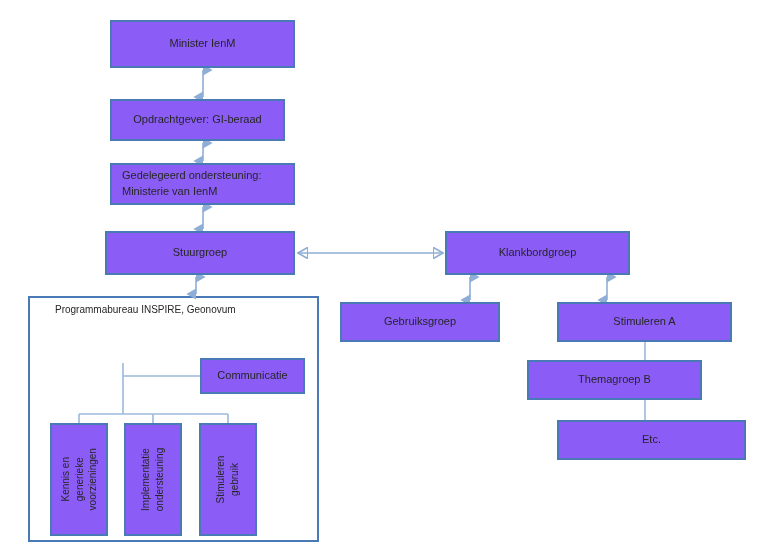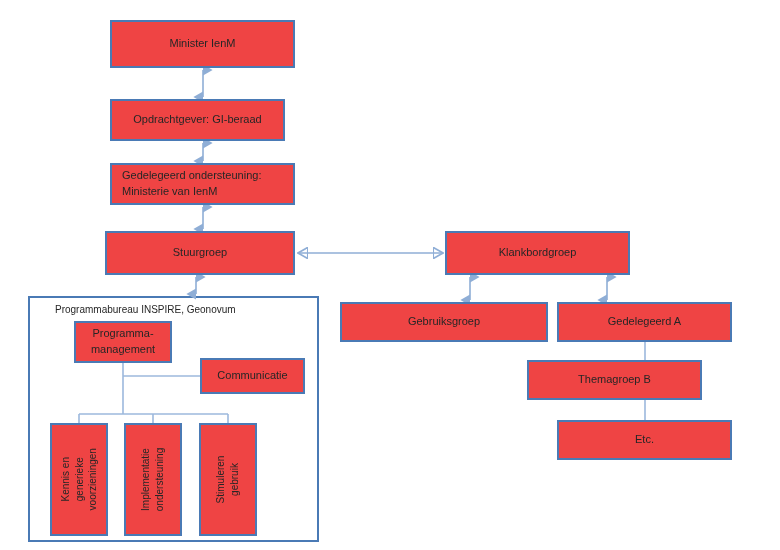--- a/index.html
+++ b/index.html
@@ -12,21 +12,21 @@
     width: 780px;
     height: 550px;
     background: #ffffff;
     font-family: "Liberation Sans", sans-serif;
     overflow: hidden;
   }
   
   .node {
     position: absolute;
     box-sizing: border-box;
-    background: #ef4444;
+    background: #8b5cf6;
     border: 2px solid #4a7ab5;
     display: flex;
     align-items: center;
     justify-content: center;
     text-align: center;
     color: #262626;
     font-size: 11px;
     line-height: 1.45;
     padding: 2px 6px;
     z-index: 3;
@@ -167,40 +167,36 @@
   </div>
 
   <div class="node" id="node-stuurgroep" style="left: 105px; top: 231px; width: 190px; height: 44px; border-color: rgb(74, 122, 181); color: rgb(38, 38, 38);">
     <span class="lbl">Stuurgroep</span>
   </div>
 
   <div class="node" id="node-klankbordgroep" style="left: 445px; top: 231px; width: 185px; height: 44px; border-color: rgb(74, 122, 181); color: rgb(38, 38, 38);">
     <span class="lbl">Klankbordgroep</span>
   </div>
 
-  <div class="node" id="node-gebruiksgroep" style="left: 340px; top: 302px; width: 208px; height: 40px; border-color: rgb(74, 122, 181); color: rgb(38, 38, 38);">
+  <div class="node" id="node-gebruiksgroep" style="left: 340px; top: 302px; width: 160px; height: 40px; border-color: rgb(74, 122, 181); color: rgb(38, 38, 38);">
     <span class="lbl">Gebruiksgroep</span>
   </div>
 
   <div class="node" id="node-themagroep-a" style="left: 557px; top: 302px; width: 175px; height: 40px; border-color: rgb(74, 122, 181); color: rgb(38, 38, 38);">
-    <span class="lbl">Gedelegeerd A</span>
+    <span class="lbl">Stimuleren A</span>
   </div>
 
   <div class="node" id="node-themagroep-b" style="left: 527px; top: 360px; width: 175px; height: 40px; border-color: rgb(74, 122, 181); color: rgb(38, 38, 38);">
     <span class="lbl">Themagroep B</span>
   </div>
 
-  <div class="node" id="node-etc" style="left: 557px; top: 420px; width: 175px; height: 40px; border-color: rgb(74, 122, 181); color: rgb(38, 38, 38);">
+  <div class="node" id="node-etc" style="left: 557px; top: 420px; width: 189px; height: 40px; border-color: rgb(74, 122, 181); color: rgb(38, 38, 38);">
     <span class="lbl">Etc.</span>
   </div>
 
-  <div class="node" id="node-programma-management" style="left: 74px; top: 321px; width: 98px; height: 42px; border-color: rgb(74, 122, 181); color: rgb(38, 38, 38);">
-    <span class="lbl">Programma-
-management</span>
-  </div>
 
   <div class="node" id="node-communicatie" style="left: 200px; top: 358px; width: 105px; height: 36px; border-color: rgb(74, 122, 181); color: rgb(38, 38, 38);">
     <span class="lbl">Communicatie</span>
   </div>
 
   <div class="node vertical" id="node-kennis" style="left: 50px; top: 423px; width: 58px; height: 113px; border-color: rgb(74, 122, 181); color: rgb(38, 38, 38);">
     <span class="lbl">Kennis en
 generieke
 voorzieningen</span>
   </div>

